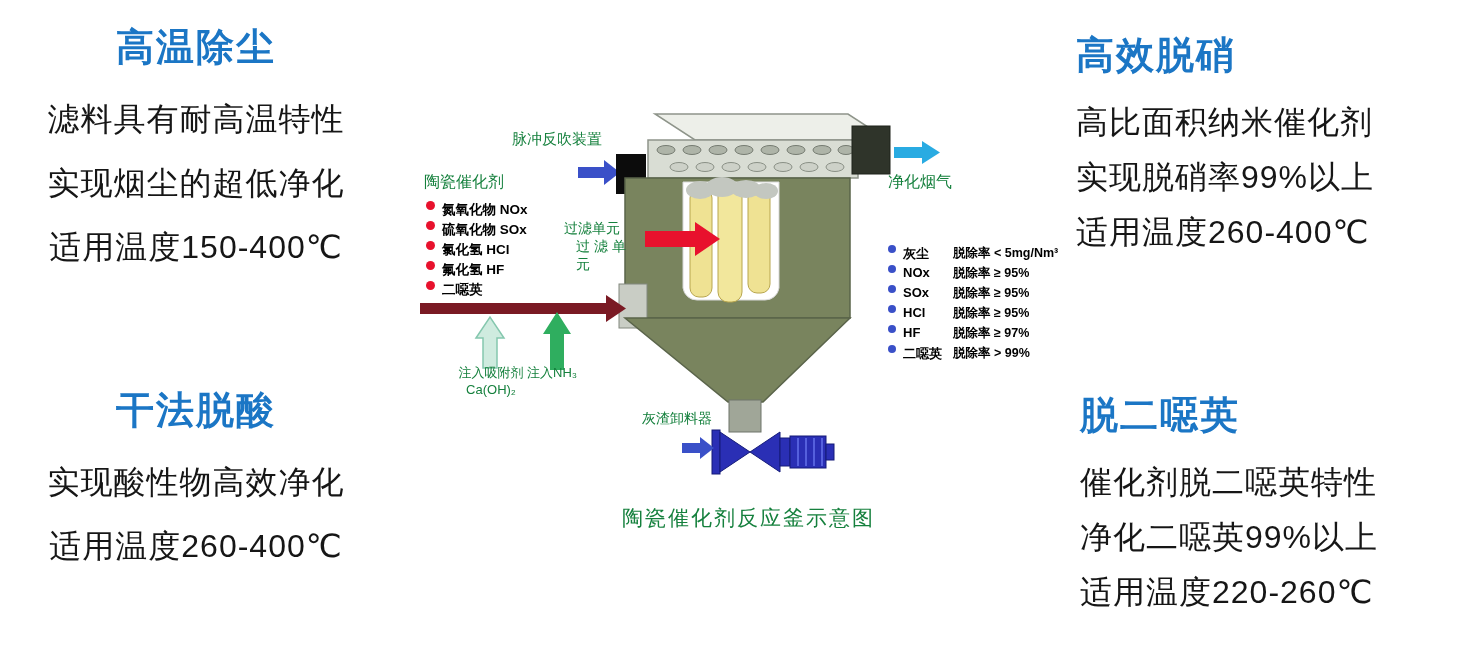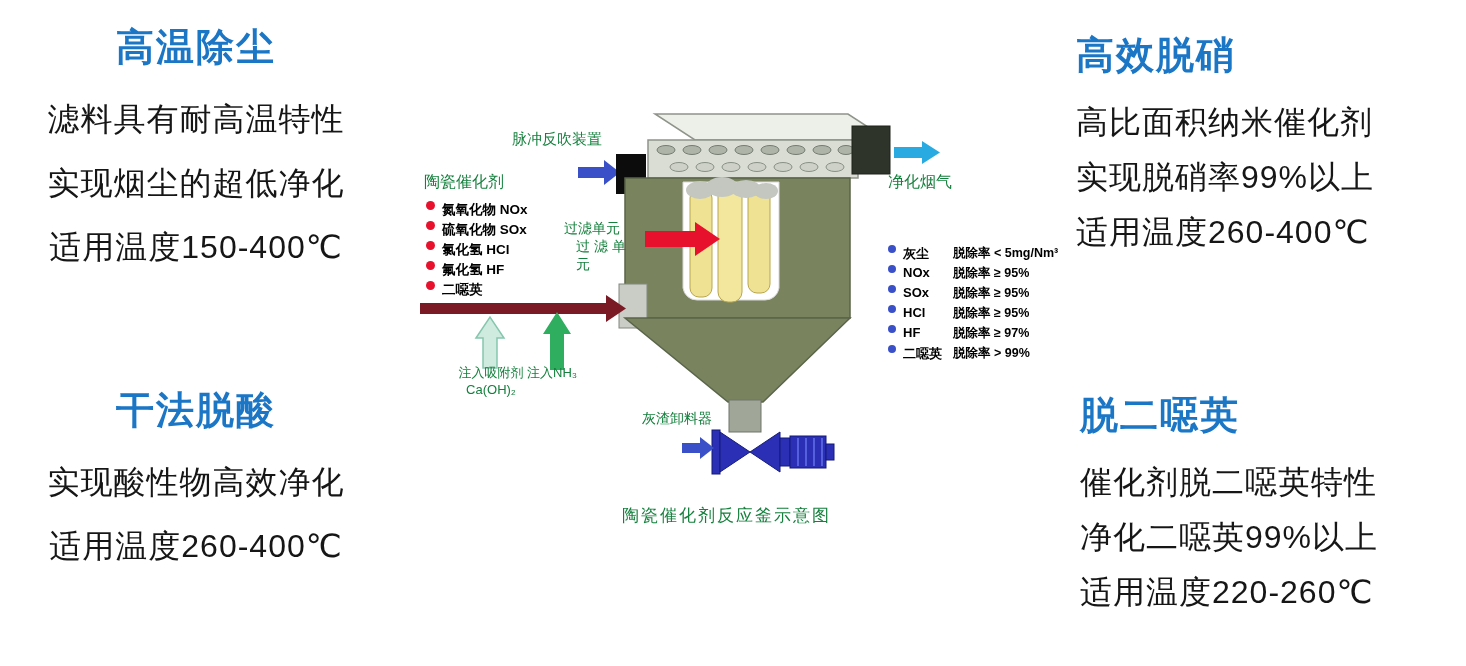--- a/index.html
+++ b/index.html
@@ -24,21 +24,21 @@
   
   .dlabel { position:absolute; font-weight:normal; color:#15803d; white-space:nowrap; }
   #lbl-pulse     { left:512px; top:130px; font-size:15px; }
   #lbl-raw-title { left:424px; top:172px; font-size:16px; }
   #lbl-filter    { left:564px; top:219px; width:82px; font-size:14px; line-height:18px; text-align:left; white-space:normal; }
   #lbl-filter .spaced { letter-spacing:4px;margin-left:12px; }
   #lbl-absorbent { left:444px; top:364px; width:94px; text-align:center; font-size:13px; line-height:17px; white-space:normal; }
   #lbl-nh3       { left:527px; top:364px; font-size:13px; }
   #lbl-clean-title { left:888px; top:172px; font-size:16px; }
   #lbl-ash       { left:642px; top:410px; font-size:14px; }
-  #lbl-caption   { left:622px; top:504px; font-size:17px; letter-spacing:2px; }
+  #lbl-caption   { left:622px; top:504px; font-size:21px; letter-spacing:2px; }
 
   
   .blist { position:absolute; list-style:none; }
   .blist li { display:flex; align-items:flex-start; height:20px; font-weight:bold; }
   .dot { flex:0 0 auto; width:9px; height:9px; border-radius:50%; margin-right:7px; }
   .dot.red  { background:#E8112D; }
   .dot.blue { background:#3A50C8; width:8px; height:8px; }
   #raw-list   { left:426px; top:201px; }
   #raw-list li { font-size:13.5px; }
   #clean-list { left:888px; top:201px;margin-top:44px; }

